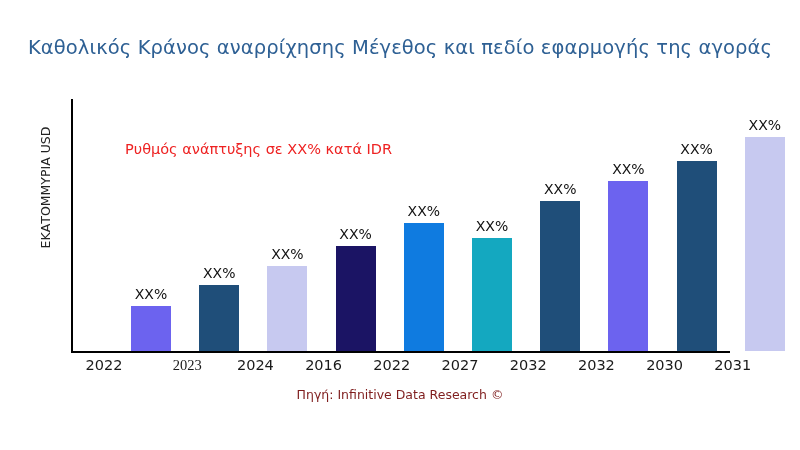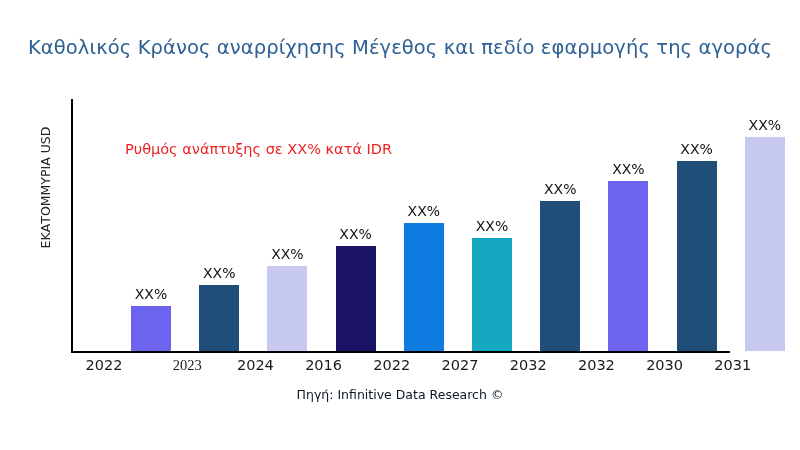--- a/index.html
+++ b/index.html
@@ -99,21 +99,21 @@
     text-align: center;
     white-space: nowrap;
   }
   #source-note {
     position: absolute;
     left: 0;
     top: 387px;
     width: 800px;
     text-align: center;
     font-size: 12.5px;
-    color: #0f172a;
+    color: #7f1d1d;
     white-space: nowrap;
   }
 </style>
 </head>
 <body>
 
 <div id="chart-root">
 
   <div id="chart-title">Καθολικός Κράνος αναρρίχησης Μέγεθος και πεδίο εφαρμογής της αγοράς</div>
 

